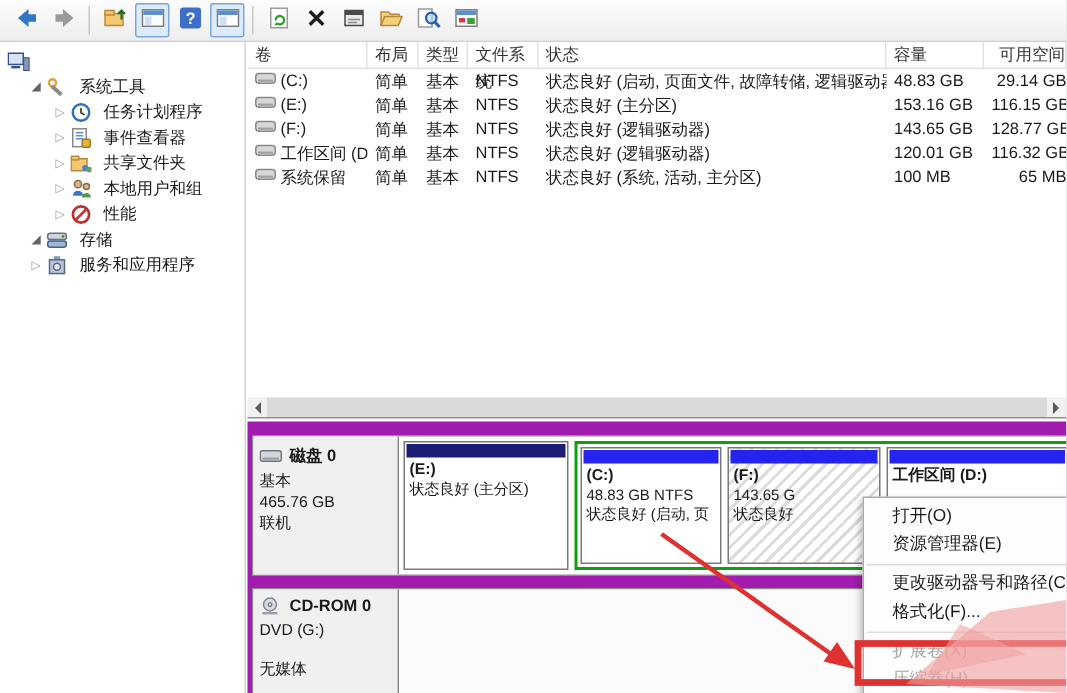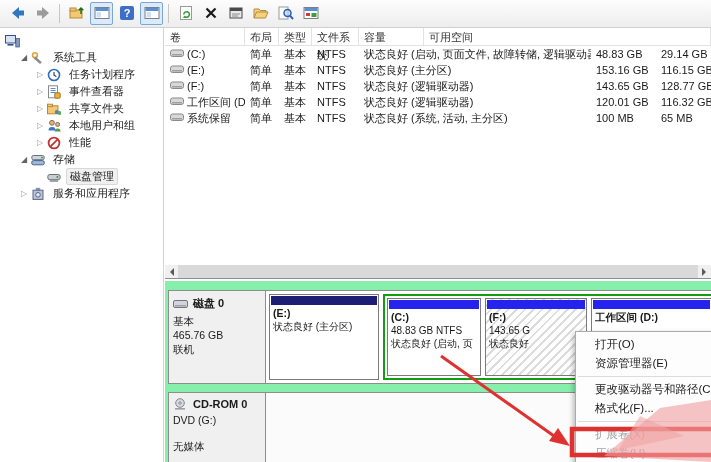--- a/index.html
+++ b/index.html
@@ -31,30 +31,30 @@
 
   
   .list-pane{position:absolute;left:0;top:0;width:546px;height:251px;background:#fff;
     border-bottom:1px solid #8f8f8f;}
   .vhead{display:flex;height:18px;align-items:center;border-bottom:1px solid #e2e2e2;color:#333;}
   .vhead>div{border-right:1px solid #e2e2e2;height:18px;line-height:18px;padding-left:5px;}
   .vrow{display:flex;height:16px;align-items:center;}
   .vrow>div{padding-left:5px;overflow:hidden;white-space:nowrap;}
   .c0{width:80px;flex:none;display:flex;align-items:center;}
   .c1{width:34px;flex:none;} .c2{width:33px;flex:none;} .c3{width:47px;flex:none;}
-  .c4{width:232px;flex:none;} .c5{width:65px;flex:none;} .c6{flex:1;}
+  .c4{width:232px;flex:none;} .c5{width:65px;flex:none;} .c6{flex:1;text-align:right;}
   .vico{flex:none;margin-right:3px;}
   .hscroll{position:absolute;left:0;bottom:0;width:546px;height:13px;background:#f0f0f0;display:flex;}
   .sbtn{width:13px;height:13px;flex:none;display:flex;align-items:center;justify-content:center;}
   .arrL{width:0;height:0;border:4px solid transparent;border-right-color:#5a5a5a;margin-right:3px;}
   .arrR{width:0;height:0;border:4px solid transparent;border-left-color:#5a5a5a;margin-left:3px;}
   .sthumb{flex:1;background:#d9d9d9;}
 
   
-  .graph-pane{position:absolute;left:0;top:253px;width:546px;height:181px;background:#86efac;
+  .graph-pane{position:absolute;left:0;top:253px;width:546px;height:181px;background:#a21caf;
     padding:9px 0 0 3px;}
   .disk-row{display:flex;border:1px solid #8d8d8d;height:94px;width:545px;background:#fff;}
   .disk-head{width:97px;flex:none;background:#f0f0f0;border-right:1px solid #8d8d8d;padding:5px 4px;}
   .dh-title{font-weight:bold;font-size:11px;display:flex;align-items:center;margin-bottom:3px;}
   .dh-title svg{margin-right:4px;}
   .dh-line{font-size:10.5px;line-height:14px;}
   .strip{flex:1;display:flex;padding:3px 0 3px 3px;min-width:0;}
   .pblock{border:1px solid #7a7a7a;background:#fff;margin-right:4px;display:flex;flex-direction:column;overflow:hidden;flex:none;}
   .pbar{height:9px;margin:1px;flex:none;}
   .ptext{padding:1px 3px;font-size:10px;line-height:13px;white-space:nowrap;overflow:hidden;}
@@ -241,31 +241,20 @@
       <span class="tw">◢</span>
       <span class="ticon">
           <svg width="14" height="14">
             <rect x="0.8" y="2.5" width="12.4" height="4.2" rx="1.6" fill="#cdd5de" stroke="#6a7078"></rect>
             <rect x="0.8" y="7.6" width="12.4" height="4.2" rx="1.6" fill="#9fb8d8" stroke="#4a6088"></rect>
             <circle cx="11" cy="4.6" r="0.9" fill="#3f8f3f"></circle>
           </svg>
         </span>
       <span class="tlabel">存储</span>
     </div>
-    <div class="tree-row lvl2 selected">
-      <span class="tw"></span>
-      <span class="ticon">
-          <svg width="14" height="14">
-            <rect x="0.8" y="4.5" width="12.4" height="5.2" rx="2" fill="#c9cdd2" stroke="#6a7078"></rect>
-            <rect x="2.8" y="10.2" width="8.4" height="1.6" fill="#8a9098"></rect>
-            <circle cx="10.4" cy="7.1" r="1" fill="#3f8f3f"></circle>
-          </svg>
-        </span>
-      <span class="tlabel">磁盘管理</span>
-    </div>
     <div class="tree-row lvl1">
       <span class="tw col">▷</span>
       <span class="ticon">
           <svg width="14" height="14">
             <rect x="4.8" y="0.8" width="4.4" height="3" fill="#8898b8"></rect>
             <rect x="2" y="3.2" width="10" height="9.2" fill="#b8c4d8" stroke="#5a6888"></rect>
             <circle cx="7" cy="7.8" r="2.3" fill="#e8e8e8" stroke="#5a6888"></circle>
           </svg>
         </span>
       <span class="tlabel">服务和应用程序</span>
@@ -273,20 +262,21 @@
   </div>
 
   <div class="right">
 
     <div class="list-pane">
       <div class="vhead">
         <div class="c0">卷</div>
         <div class="c1">布局</div>
         <div class="c2">类型</div>
         <div class="c3">文件系统</div>
+        <div class="c4">状态</div>
         <div class="c5">容量</div>
         <div class="c6">可用空间</div>
       </div>
 
       <div class="vrow">
         <div class="c0">
             <span class="vico"><svg width="14" height="9">
                 <rect x="0.5" y="1" width="13" height="6.5" rx="2" fill="#d8d8d8" stroke="#8a8a8a"></rect>
                 <rect x="2" y="5" width="10" height="1.5" fill="#a0a0a0"></rect>
               </svg></span>

